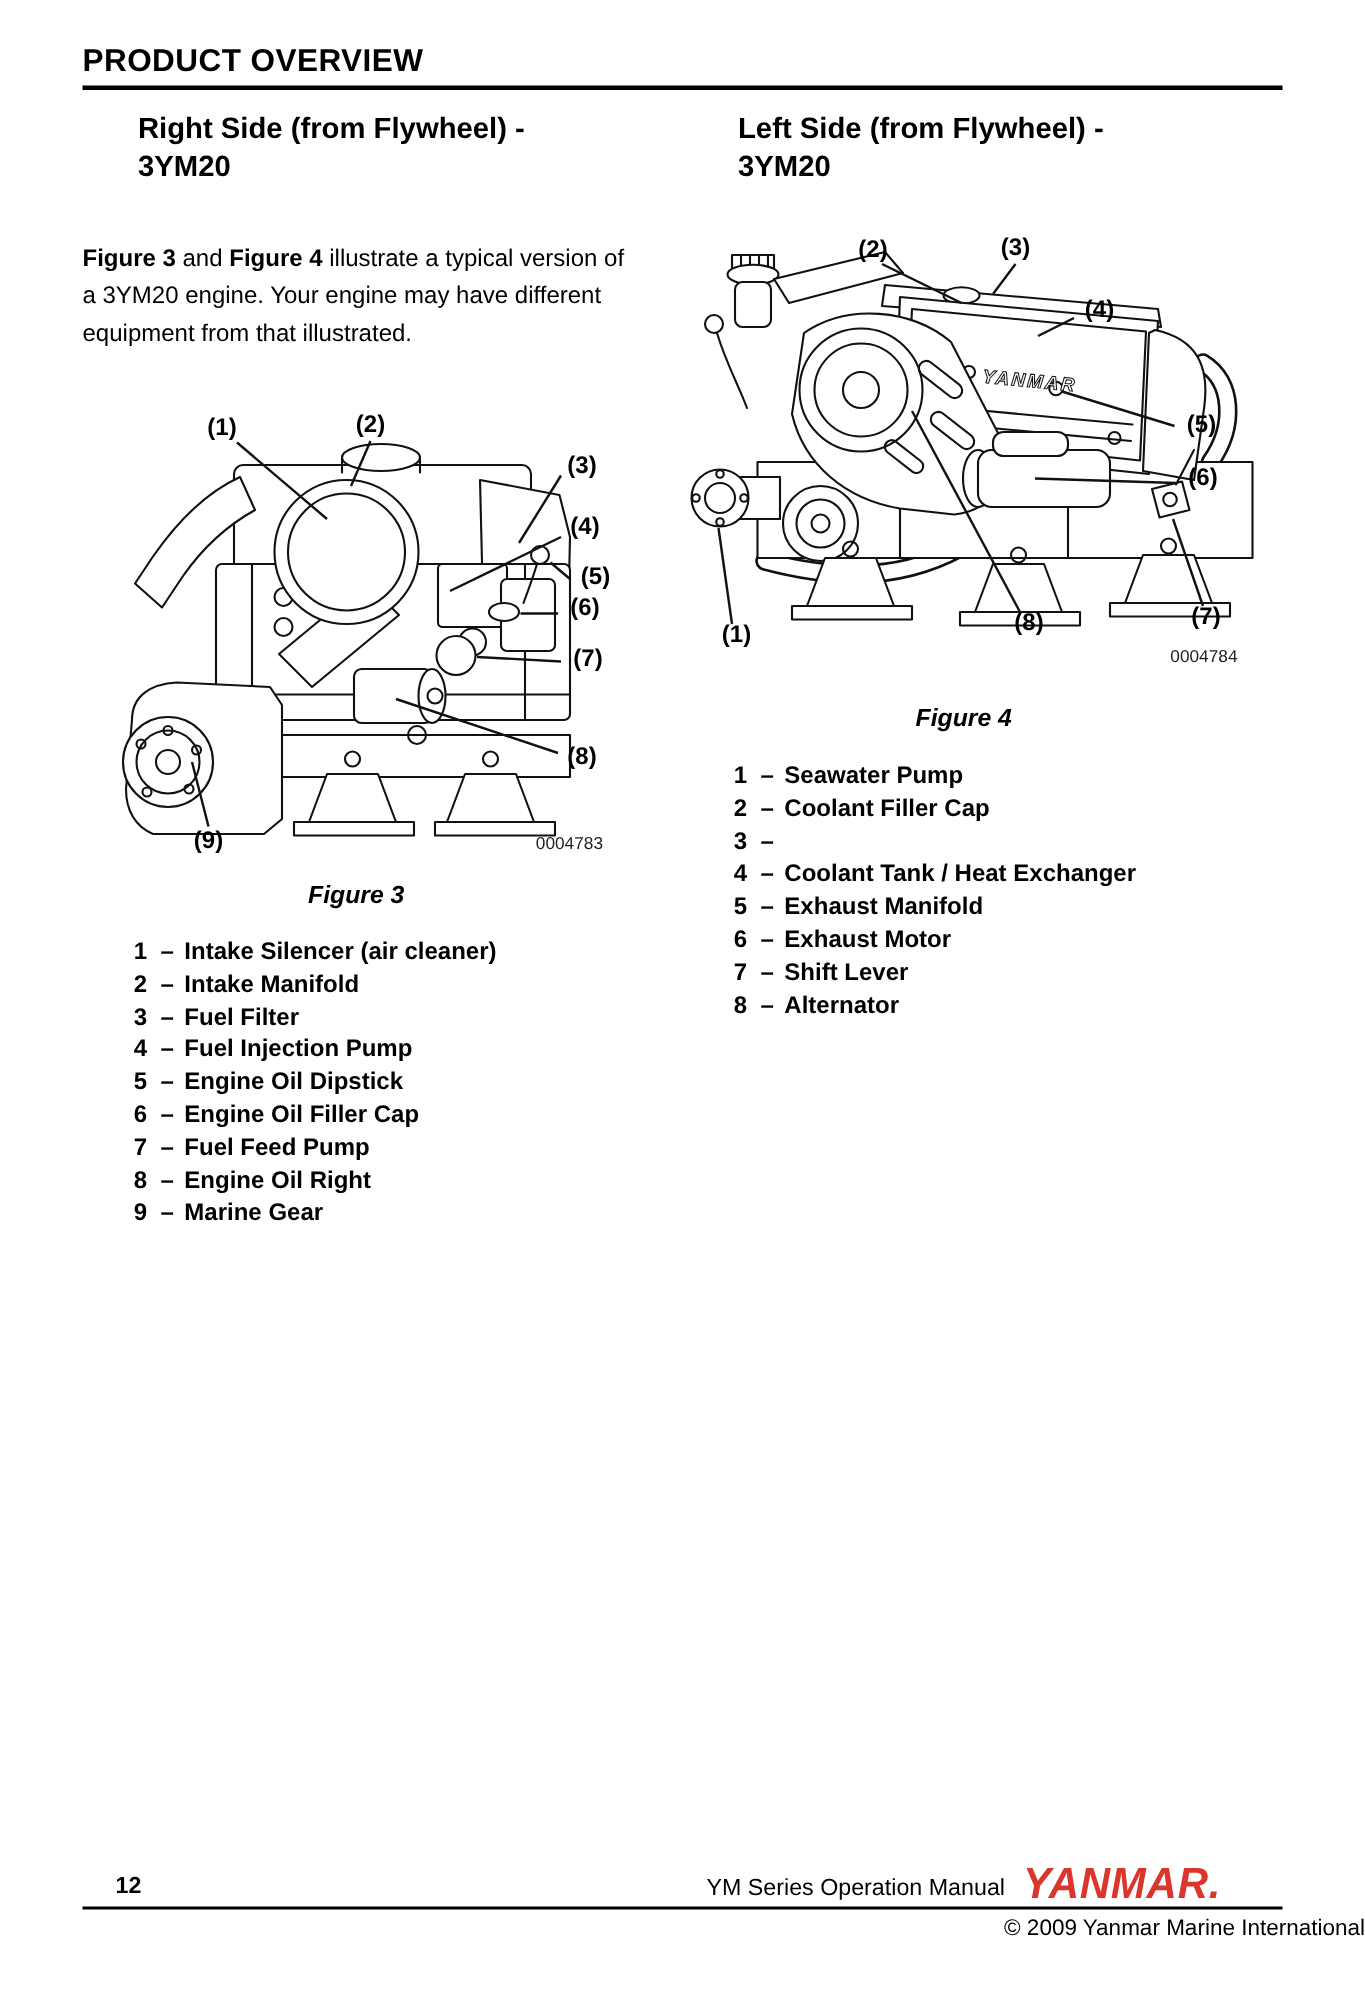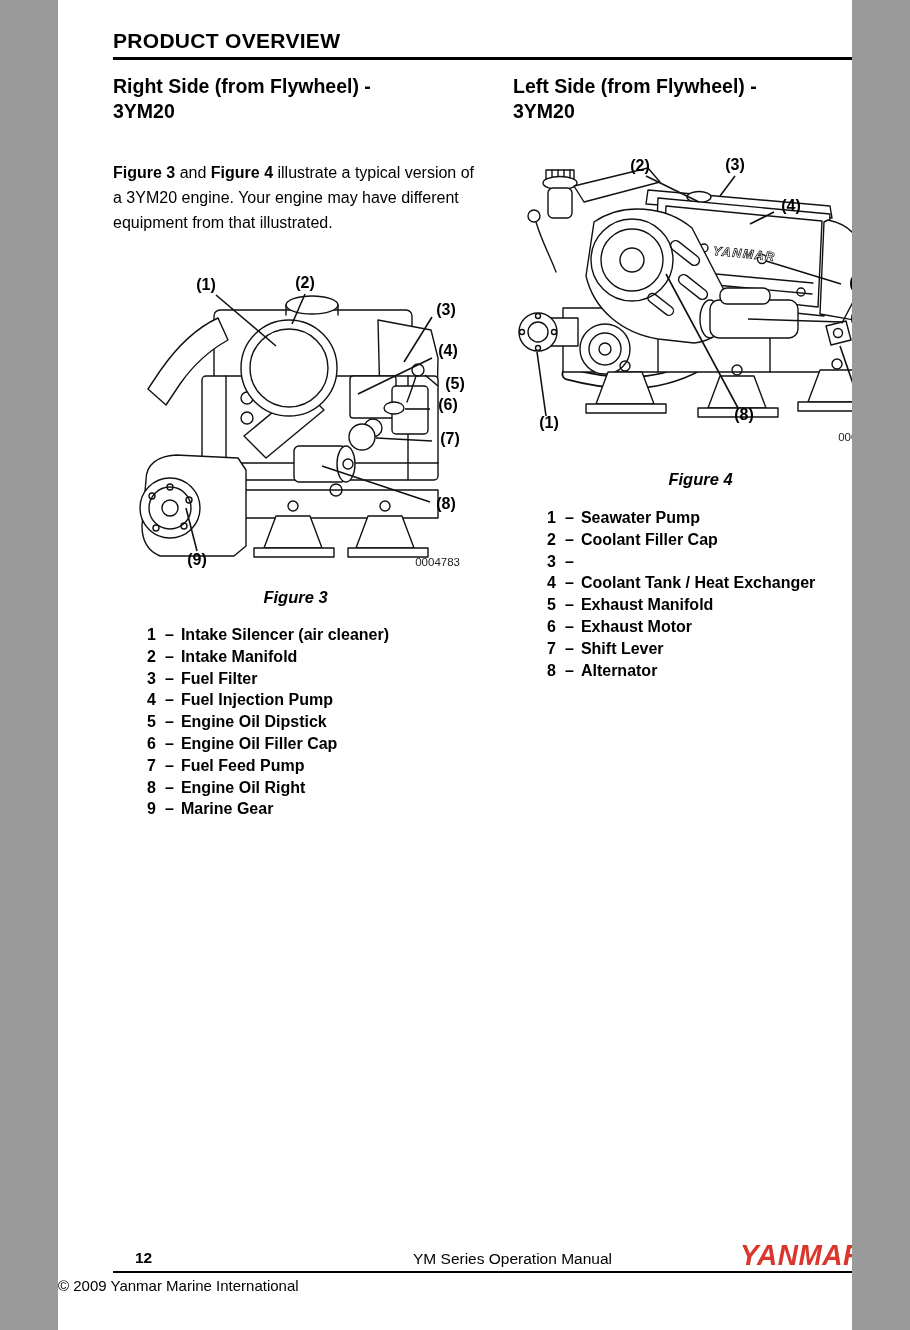--- a/index.html
+++ b/index.html
@@ -1,27 +1,27 @@
 <!DOCTYPE html>
 <html style="--logo-red: #da362c;"><head>
 <meta charset="utf-8">
 <style>
   html,body { margin:0; padding:0; background:#9a9a9a; }
   .page {
-    position:relative; width:794px; height:1330px; margin:0 auto;
+    position:relative; width:910px; height:1330px; margin:0 auto;
     background:#ffffff; font-family:"Liberation Sans", sans-serif; color:#000;
     overflow:hidden;
   }
   .h1 {
     position:absolute; left:55px; top:29px;
     font-size:21px; font-weight:700; letter-spacing:.3px;
   }
   .header-rule { position:absolute; left:55px; top:57px; width:800px; height:3px; background:#000; }
 
-  .col-heading { position:absolute; font-size:19.5px; font-weight:700; line-height:25px; }
+  .col-heading { position:absolute; font-size:19.5px; font-weight:700; line-height:25px;margin-left:37px; }
   .col-heading.left  { left:55px;  top:74px; width:375px; }
   .col-heading.right { left:455px; top:74px; width:400px; }
 
   .intro {
     position:absolute; left:55px; top:140px; width:364px;
     font-size:16px; line-height:25px;margin-top:20px;
   }
   .intro .b { font-weight:700; }
 
   .fig-svg { position:absolute; }
@@ -54,21 +54,21 @@
   }
   .footer-logo {
     position:absolute; left:682px; top:1240px;
     font-size:28px; font-weight:800; font-style:italic;
     letter-spacing:.5px; color:var(--logo-red, #da362c);
     transform:scaleY(1.04);
   }
   .footer-rule { position:absolute; left:55px; top:1271px; width:800px; height:2px; background:#000; }
   .footer-copyright {
     position:absolute; left:0; top:1277px; width:910px;
-    text-align:left; font-size:15px;
+    text-align:right; font-size:15px;
   }
 </style>
 </head>
 <body>
 
 <div class="page">
 
   <div class="h1">PRODUCT OVERVIEW</div>
   <div class="header-rule"></div>
 

